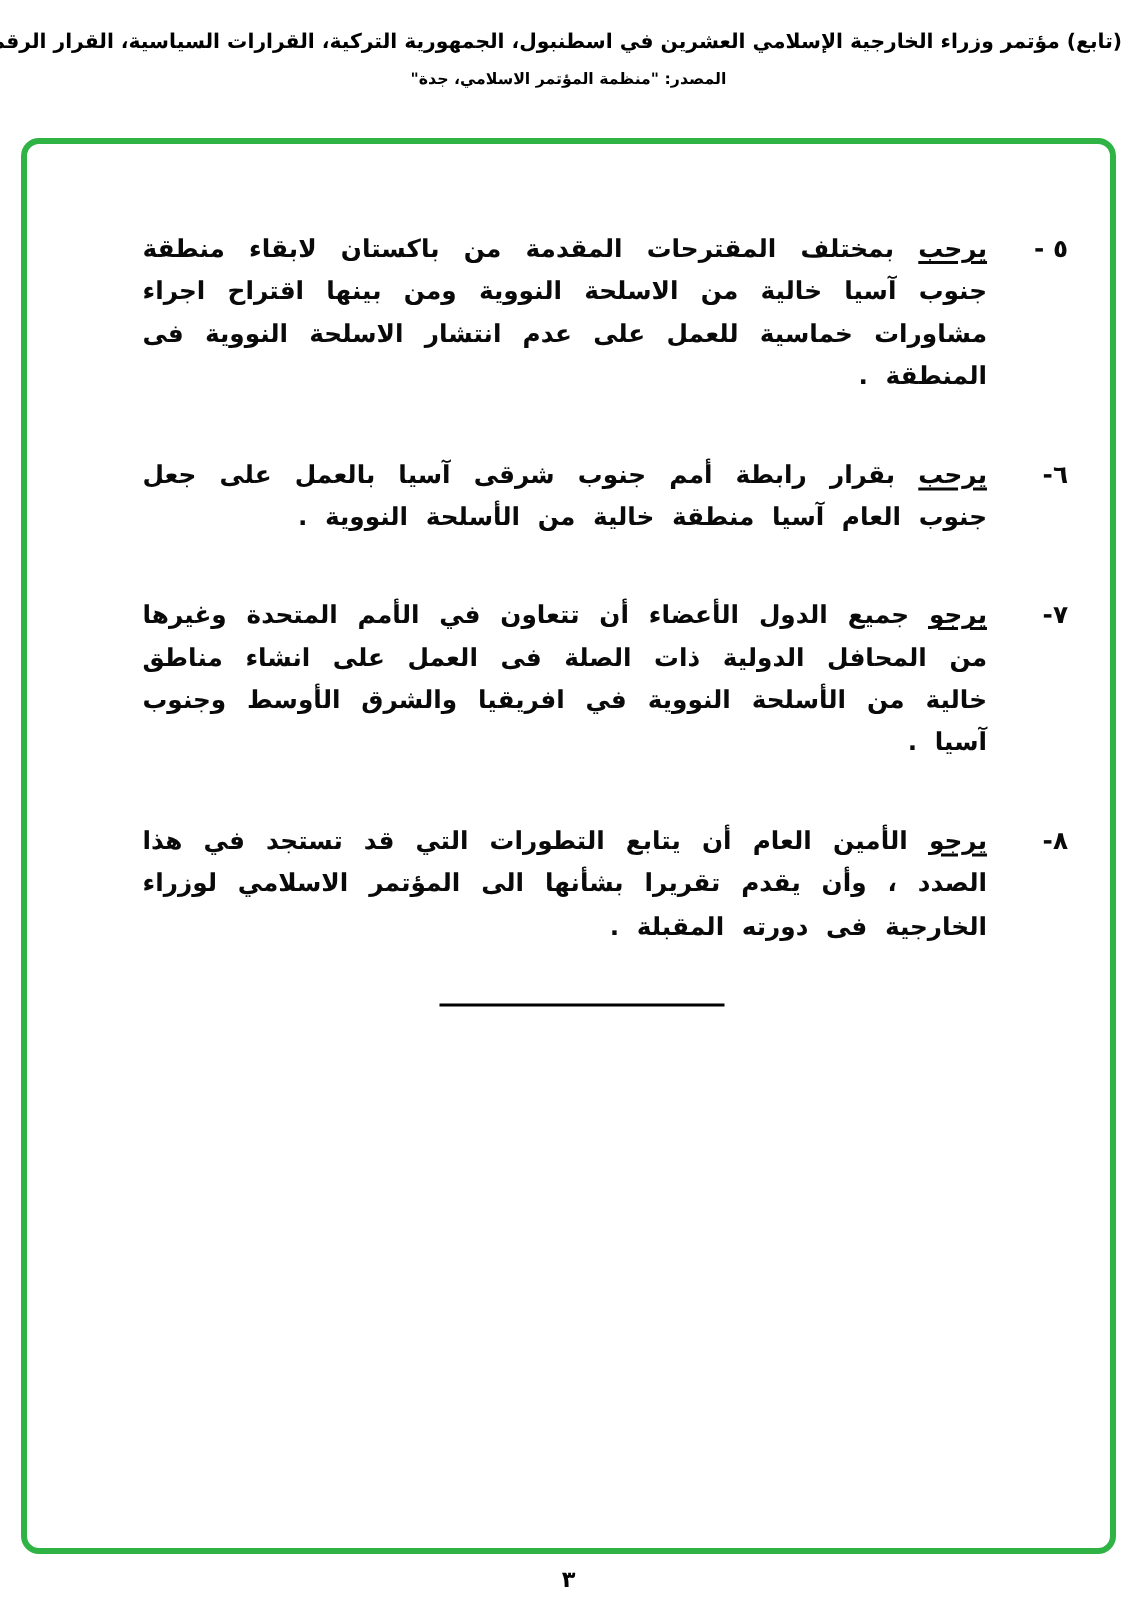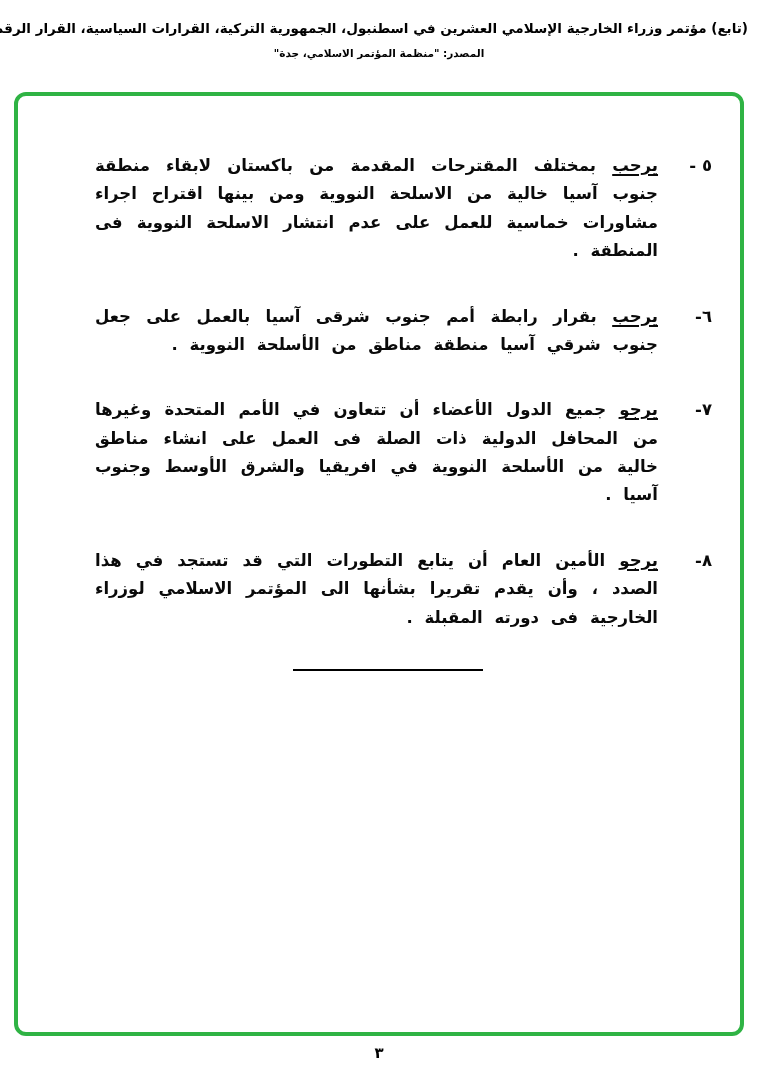--- a/index.html
+++ b/index.html
@@ -102,21 +102,21 @@
         <div class="para-text">
           <span class="lead">يرحب</span>
           <span>بمختلف المقترحات المقدمة من باكستان لابقاء منطقة جنوب آسيا خالية من الاسلحة النووية ومن بينها اقتراح اجراء مشاورات خماسية للعمل على عدم انتشار الاسلحة النووية فى المنطقة .</span>
         </div>
       </div>
 
       <div class="para">
         <span class="para-num">٦-</span>
         <div class="para-text">
           <span class="lead">يرحب</span>
-          <span>بقرار رابطة أمم جنوب شرقى آسيا بالعمل على جعل جنوب شرقي آسيا منطقة مناطق من الأسلحة النووية .</span>
+          <span>بقرار رابطة أمم جنوب شرقى آسيا بالعمل على جعل جنوب العام آسيا منطقة خالية من الأسلحة النووية .</span>
         </div>
       </div>
 
       <div class="para">
         <span class="para-num">٧-</span>
         <div class="para-text">
           <span class="lead">يرجو</span>
           <span>جميع الدول الأعضاء أن تتعاون في الأمم المتحدة وغيرها من المحافل الدولية ذات الصلة فى العمل على انشاء مناطق خالية من الأسلحة النووية في افريقيا والشرق الأوسط وجنوب آسيا .</span>
         </div>
       </div>

